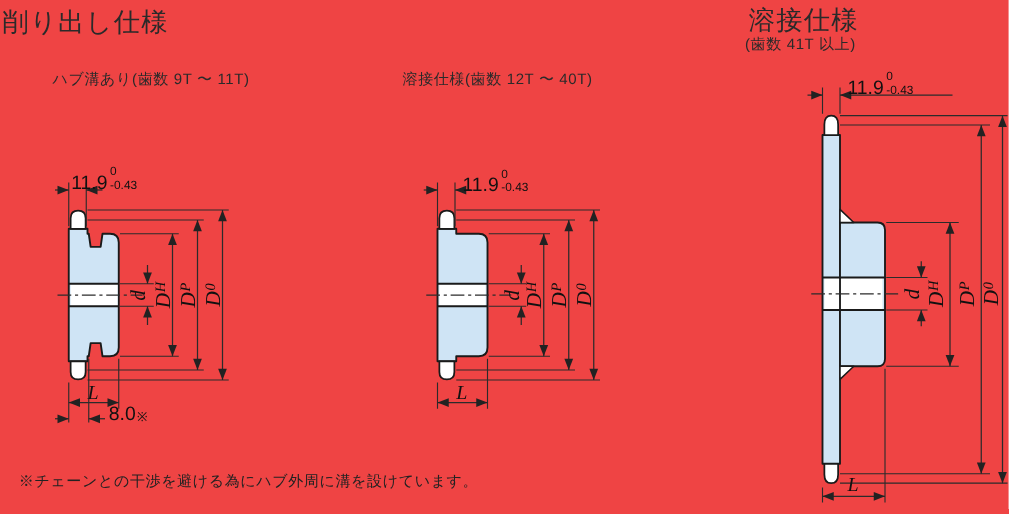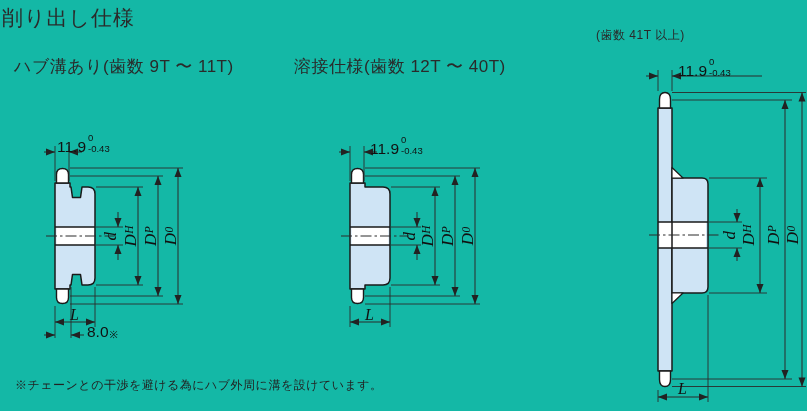--- a/index.html
+++ b/index.html
@@ -1,21 +1,21 @@
 <!DOCTYPE html>
 <html style="--body-fill: #cfe4f5; --line: #1a1a1a;"><head>
 <meta charset="utf-8">
 <style>
   html,body{margin:0;padding:0;background:#fff;}
-  .canvas{position:relative;width:807px;height:411px;background:#14b8a6;overflow:hidden;
+  .canvas{position:relative;width:807px;height:411px;background:#ef4444;overflow:hidden;
           font-family:"Liberation Sans",sans-serif;color:#232323;}
   .abs{position:absolute;}
   .sec-title{font-size:21px;font-weight:500;letter-spacing:1px;color:#2a2a2a;}
   .sec-sub{font-size:12px;color:#2a2a2a;letter-spacing:.5px;}
-  .caption{font-size:17px;color:#2a2a2a;letter-spacing:.5px;}
+  .caption{font-size:12px;color:#2a2a2a;letter-spacing:.5px;margin-left:28px;}
   .footnote{font-size:12px;color:#222;letter-spacing:.5px;}
   svg{position:absolute;left:0;top:0;}
   .bodyfill{fill:var(--body-fill,#cfe4f5);stroke:var(--line,#1a1a1a);stroke-width:1.5;stroke-linejoin:round;}
   .tooth{fill:#fff;stroke:var(--line,#1a1a1a);stroke-width:1.4;stroke-linejoin:round;}
   .weld{fill:#fff;stroke:var(--line,#1a1a1a);stroke-width:1.2;stroke-linejoin:round;}
   .borefill{fill:#fff;stroke:none;}
   .edge{stroke:var(--line,#1a1a1a);stroke-width:1.5;fill:none;}
   .ext{stroke:#2b2b2b;stroke-width:0.9;fill:none;}
   .dln{stroke:#2b2b2b;stroke-width:1;fill:none;}
   .cline{stroke:#2b2b2b;stroke-width:1;fill:none;stroke-dasharray:11 3 2.5 3;}
@@ -29,20 +29,21 @@
   .dia-label sub{font-size:11.5px;font-style:italic;line-height:1;margin-left:.5px;}
 </style>
 </head>
 <body>
 
 <div class="canvas">
 
   <div class="abs sec-title" style="left:2px;top:4px">削り出し仕様</div>
   <div class="abs caption" style="left:14px;top:55px">ハブ溝あり(歯数 9T 〜 11T)</div>
   <div class="abs caption" style="left:294px;top:55px">溶接仕様(歯数 12T 〜 40T)</div>
+  <div class="abs sec-title" style="left:599px;top:2px">溶接仕様</div>
   <div class="abs sec-sub" style="left:596px;top:27px">(歯数 41T 以上)</div>
 
   <svg width="807" height="411" viewBox="0 0 807 411">
     <defs>
       <marker id="arr" markerWidth="10" markerHeight="8" refX="9.5" refY="4" orient="auto-start-reverse" markerUnits="userSpaceOnUse">
         <path d="M0.5,0.5 L9.5,4 L0.5,7.5 Z" fill="#222"></path>
       </marker>
     </defs>
 
     <g>

